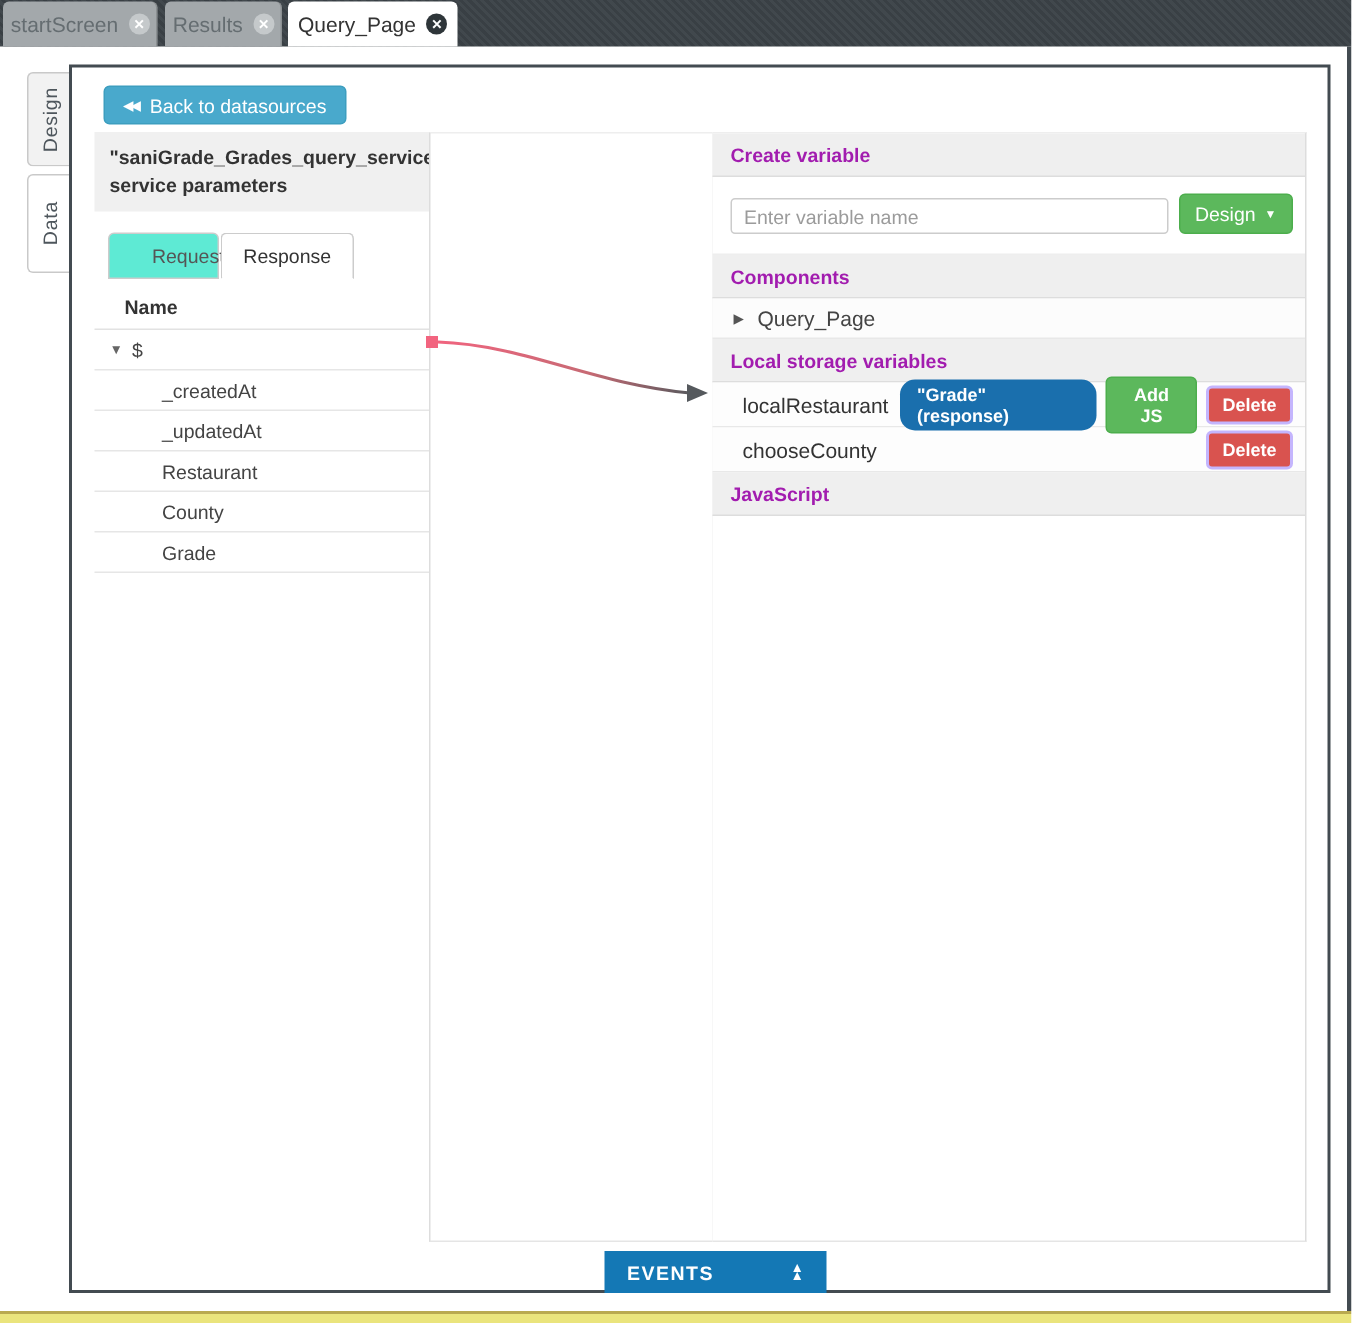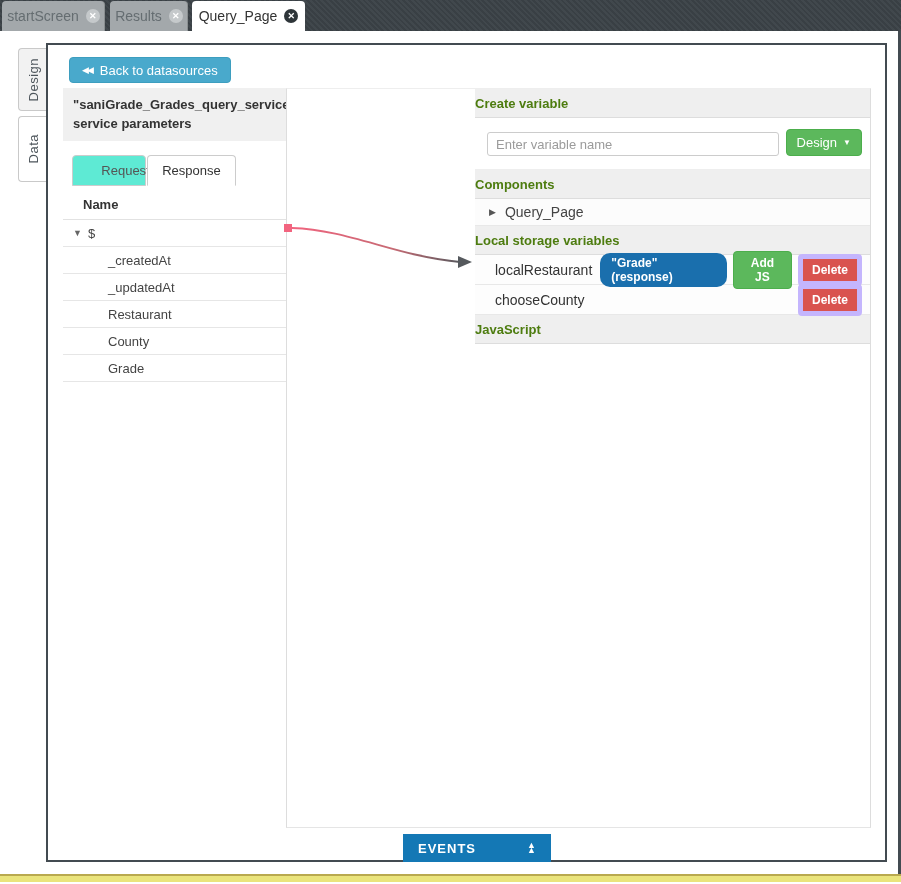--- a/index.html
+++ b/index.html
@@ -84,22 +84,22 @@
   .tree-row {
     height:27px; display:flex; align-items:center;
     border-bottom:1px solid #e6e6e6; color:#444; font-size:13px;
   }
   .tree-row .caret { color:#666; font-size:9px; margin:0 6px 0 10px; }
   .tree-row.child { padding-left:45px; }
 
   
   .sec-header {
     height:29px; line-height:29px; background:#efefef;
-    border-bottom:1px solid #ddd; font-weight:bold; color:#4d7c0f;
-    font-size:13px;
+    border-bottom:1px solid #ddd; font-weight:bold; color:#a21caf;
+    padding-left:12px; font-size:13px;
   }
   .create-row { height:52px; position:relative; border-bottom:1px solid #eee; }
   .var-input {
     position:absolute; left:12px; top:14px; width:292px; height:24px;
     border:1px solid #ccc; border-radius:3px; padding:0 8px;
     font-size:13px; color:#333; font-family:"Liberation Sans", sans-serif;
   }
   .var-input::placeholder { color:#9b9b9b; }
   .btn { border:none; border-radius:4px; color:#fff; cursor:pointer;
          font-family:"Liberation Sans", sans-serif; }
@@ -122,21 +122,21 @@
     border-bottom:1px solid #e8e8e8; padding:0 8px 0 20px;
     font-size:14px; color:#333; background:#fdfdfd;
   }
   .badge-pill {
     margin-left:8px; background:var(--badge-blue); color:#fff;
     font-weight:bold; font-size:12px; border-radius:10px; padding:3px 11px;
   }
   .spacer { flex:1; }
   .mini-btn { font-weight:bold; font-size:12px; padding:4px 9px; margin-left:6px; }
   .addjs-btn  { background:var(--green); border:1px solid #4cae4c; }
-  .delete-btn { background:var(--red);   border:5px solid #c4b5fd; }
+  .delete-btn { background:var(--red);   border:2px solid #c4b5fd; }
 
   
   .events-bar {
     position:absolute; left:355px; top:789px; width:148px; height:28px;
     background:var(--events-blue); color:#fff; display:flex; align-items:center;
     padding:0 15px; cursor:pointer;
   }
   .events-bar .label { font-weight:bold; font-size:13px; letter-spacing:1px; }
   .collapse-icon { margin-left:auto; display:flex; flex-direction:column; line-height:5px; font-size:9px; }
 

